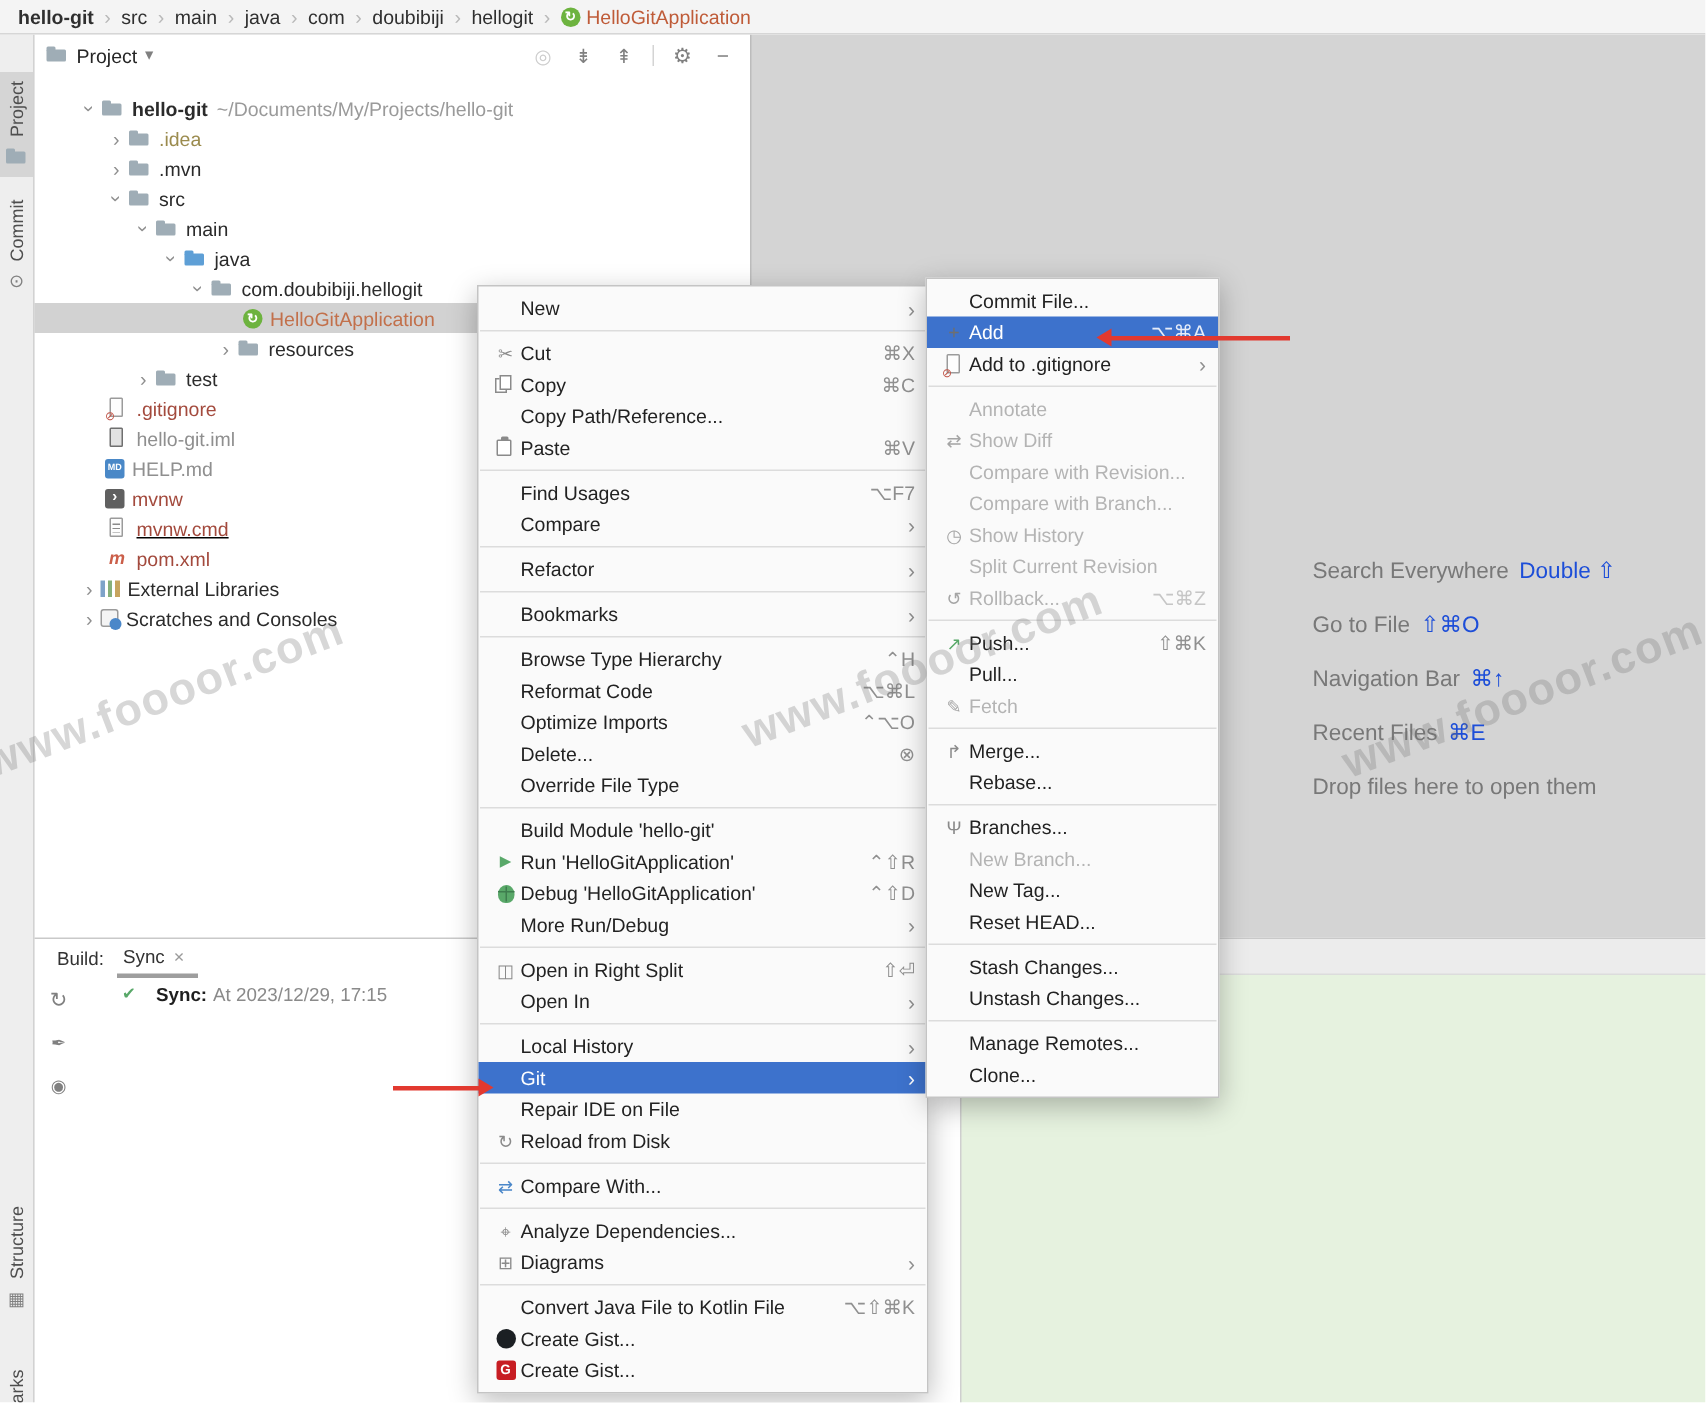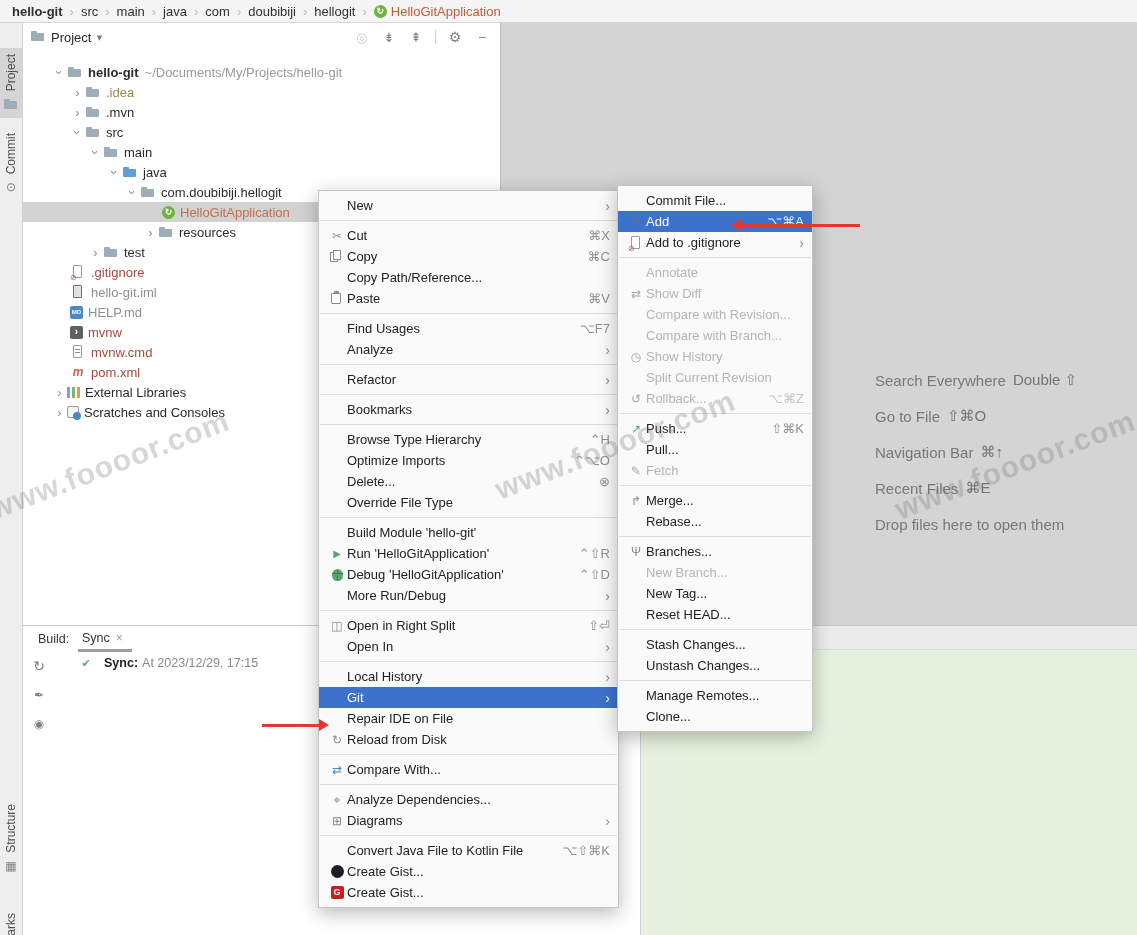--- a/index.html
+++ b/index.html
@@ -37,21 +37,21 @@
   .tree-label{margin-left:5px;}
   .tree-label.bold{font-weight:bold;}
   .tree-extra{color:#9a9a9a;margin-left:6px;}
   .c-default{color:#2b2b2b;} .c-untracked{color:#a34a3d;} .c-ignored{color:#9b8b4e;}
   .c-class{color:#c2704b;} .c-dim{color:#8f8f8f;}
   
   .editor-area{position:absolute;left:500px;top:23px;width:637px;height:602px;background:#d4d4d4;
     border-left:1px solid #bcbcbc;z-index:2;box-sizing:border-box;}
   #editor-hints{position:absolute;left:851px;top:362px;z-index:5;margin-left:24px;}
   .hint-line{height:36px;display:flex;align-items:center;font-size:15px;color:#787878;}
-  .hint-key{color:#737373;margin-left:7px;}
+  .hint-key{color:#1d4ed8;margin-left:7px;}
   
   .build-panel{position:absolute;left:22px;top:625px;width:618px;bottom:0;background:#fff;
     border-top:1px solid #c9c9c9;z-index:3;}
   .build-label{position:absolute;left:16px;top:6px;font-size:12.5px;color:#333;}
   .sync-tab{position:absolute;left:60px;top:5px;display:flex;align-items:center;font-size:12.5px;color:#333;}
   .tab-close{color:#9a9a9a;margin-left:6px;font-size:12px;}
   .tab-underline{position:absolute;left:56px;top:23px;width:54px;height:3px;background:#9e9e9e;}
   .build-toolbar{position:absolute;left:4px;top:32px;width:26px;display:flex;flex-direction:column;
     align-items:center;gap:13px;}
   .build-status{position:absolute;left:56px;top:29px;display:flex;align-items:center;
@@ -267,21 +267,21 @@
         <span class="tree-label c-dim">hello-git.iml</span>
       </div>
       <div class="tree-row" style="top: 251px; padding-left: 48px;">
         <span class="icn badge" style="color: rgb(255, 255, 255); font-size: 6px; background: rgb(74, 136, 199);">MD</span>
         <span class="tree-label c-dim">HELP.md</span>
       </div>
       <div class="tree-row" style="top: 271px; padding-left: 48px;">
         <span class="icn badge" style="color: rgb(255, 255, 255); font-size: 10px; background: rgb(96, 96, 96);">›</span>
         <span class="tree-label c-untracked">mvnw</span>
       </div>
-      <div class="tree-row" style="top: 291px; padding-left: 48px;">
+      <div class="tree-row" style="top: 291px; padding-left: 48px; text-decoration: underline;">
         <span class="icn i-file i-lines"></span>
         <span class="tree-label c-untracked">mvnw.cmd</span>
       </div>
       <div class="tree-row" style="top: 311px; padding-left: 48px;">
         <span class="icn" style="color: rgb(203, 95, 74); font-style: italic; font-weight: bold;">m</span>
         <span class="tree-label c-untracked">pom.xml</span>
       </div>
       <div class="tree-row" style="top: 331px; padding-left: 30px;">
         <span class="chev">›</span>
         <span class="icn i-bars"></span>
@@ -349,40 +349,45 @@
       <span class="mi-shortcut">⌘V</span>
     </div>
     <div class="menu-sep"></div>
     <div class="menu-item">
       <span class="mi-icon"></span>
       <span class="mi-label">Find Usages</span>
       <span class="mi-shortcut">⌥F7</span>
     </div>
     <div class="menu-item">
       <span class="mi-icon"></span>
-      <span class="mi-label">Analyze</span>
+      <span class="mi-label">Compare</span>
       <span class="mi-arrow">›</span>
     </div>
     <div class="menu-sep"></div>
     <div class="menu-item">
       <span class="mi-icon"></span>
       <span class="mi-label">Refactor</span>
       <span class="mi-arrow">›</span>
     </div>
     <div class="menu-sep"></div>
     <div class="menu-item">
       <span class="mi-icon"></span>
       <span class="mi-label">Bookmarks</span>
       <span class="mi-arrow">›</span>
     </div>
     <div class="menu-sep"></div>
     <div class="menu-item">
       <span class="mi-icon"></span>
       <span class="mi-label">Browse Type Hierarchy</span>
       <span class="mi-shortcut">⌃H</span>
+    </div>
+    <div class="menu-item">
+      <span class="mi-icon"></span>
+      <span class="mi-label">Reformat Code</span>
+      <span class="mi-shortcut">⌥⌘L</span>
     </div>
     <div class="menu-item">
       <span class="mi-icon"></span>
       <span class="mi-label">Optimize Imports</span>
       <span class="mi-shortcut">⌃⌥O</span>
     </div>
     <div class="menu-item">
       <span class="mi-icon"></span>
       <span class="mi-label">Delete...</span>
       <span class="mi-shortcut">⊗</span>

